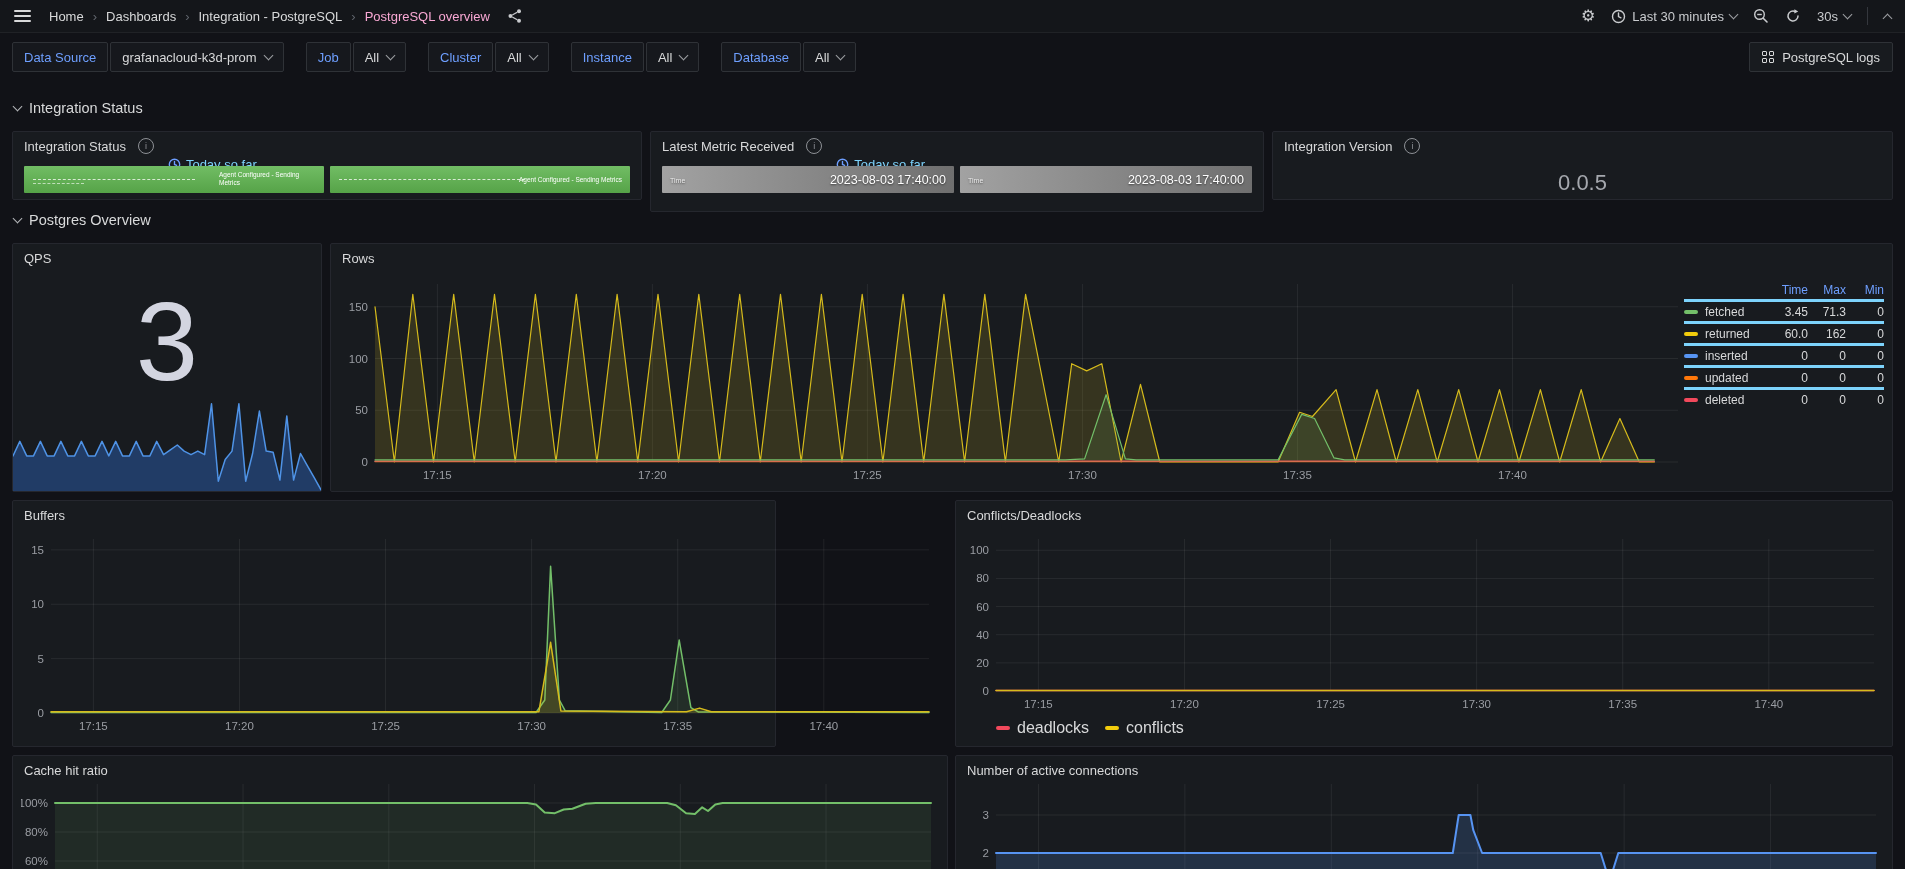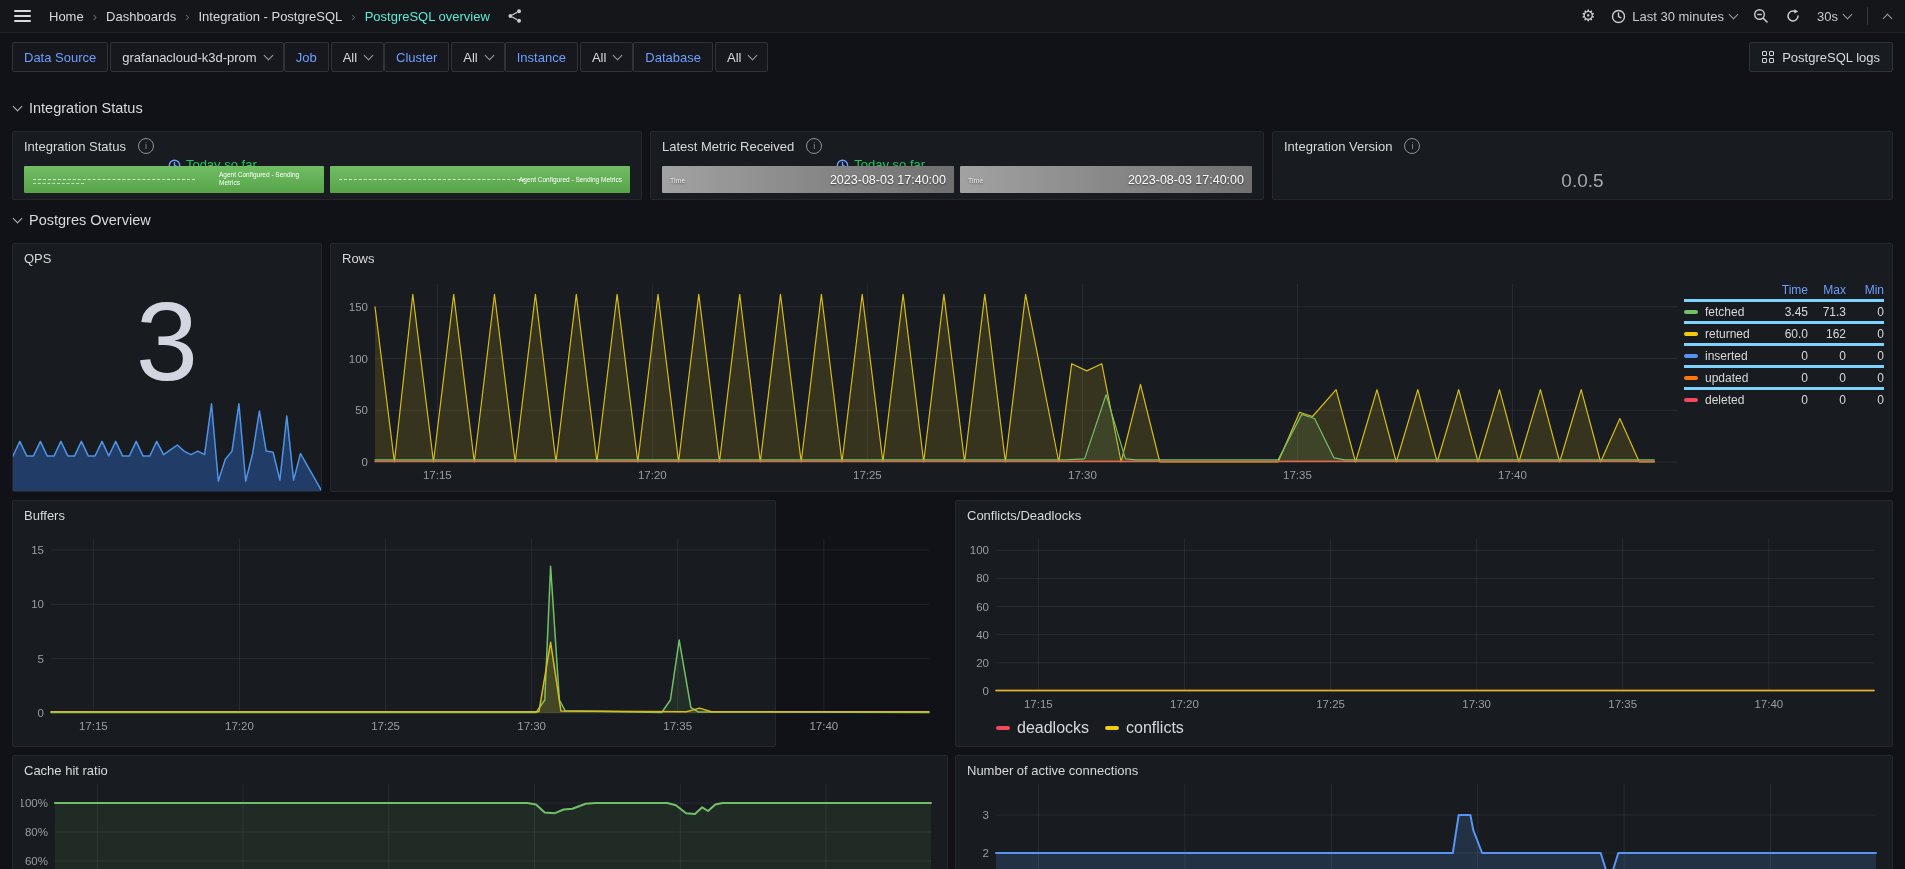--- a/index.html
+++ b/index.html
@@ -5,66 +5,66 @@
   html,body{margin:0;padding:0;}
   body{width:1905px;height:869px;background:#111217;overflow:hidden;position:relative;
        font-family:"Liberation Sans","DejaVu Sans",sans-serif;color:#d8d9da;-webkit-font-smoothing:antialiased;}
   
   .topbar{position:absolute;left:0;top:0;width:1905px;height:33px;background:#14161a;border-bottom:1px solid #202226;
           display:flex;align-items:center;padding:0 14px;box-sizing:border-box;}
   .burger{width:17px;height:12px;display:flex;flex-direction:column;justify-content:space-between;cursor:pointer;margin-right:18px;}
   .burger span{display:block;height:2px;background:#d8d9da;border-radius:1px;}
   .crumbs{display:flex;align-items:center;gap:9px;font-size:13px;}
   .crumb{color:#d8d9da;cursor:pointer;}
-  .crumb.current{color:#5eead4;cursor:default;}
+  .crumb.current{color:#f9a8d4;cursor:default;}
   .crumb-sep{color:#61656d;font-size:13px;}
   .tb-right{margin-left:auto;display:flex;align-items:center;gap:16px;font-size:13px;color:#c9cbce;}
   .tb-item{display:flex;align-items:center;gap:6px;cursor:pointer;}
   .cv{width:6px;height:6px;border-right:1.4px solid #9d9fa3;border-bottom:1.4px solid #9d9fa3;
       transform:rotate(45deg);display:inline-block;margin-top:-3px;}
   .cv.up{transform:rotate(-135deg);margin-top:4px;}
   .tb-div{width:1px;height:18px;background:#34373d;}
   .gear{font-size:16px;color:#c9cbce;line-height:1;}
   
   .filterbar{position:absolute;left:12px;top:41px;right:12px;height:32px;display:flex;align-items:center;}
-  .fgroup{display:flex;align-items:flex-start;}
+  .fgroup{display:flex;align-items:flex-start;margin-right:22px;}
   .chip{height:30px;display:flex;align-items:center;padding:0 11px;background:#16181d;border:1px solid #2f3237;
         border-radius:2px;font-size:13px;box-sizing:border-box;}
   .chip.lab{color:#6e9fff;margin-right:2px;cursor:default;}
   .chip.val{color:#d8d9da;cursor:pointer;gap:8px;}
   .logsbtn{margin-left:auto;height:30px;display:flex;align-items:center;gap:8px;padding:0 12px;border:1px solid #2f3237;
            border-radius:2px;background:#181b1f;font-size:13px;color:#d8d9da;cursor:pointer;}
   .gridico{display:grid;grid-template-columns:5px 5px;grid-template-rows:5px 5px;gap:2px;}
   .gridico i{border:1.3px solid #d8d9da;border-radius:1px;display:block;}
   
   .section-h{position:absolute;display:flex;align-items:center;gap:8px;font-size:14.5px;font-weight:500;color:#d8d9da;cursor:pointer;}
   .section-h .cv{border-color:#b4b6ba;}
   
   .panel{position:absolute;background:#181b1f;border:1px solid #25272e;border-radius:2px;box-sizing:border-box;}
   .ptitle{position:absolute;left:0;top:0;right:0;height:28px;display:flex;align-items:center;padding:0 11px;
           font-size:13px;color:#d8d9da;white-space:nowrap;}
   .ptitle .t{cursor:pointer;}
   .info{width:14px;height:14px;border:1.3px solid #8e9196;border-radius:50%;display:inline-flex;align-items:center;
         justify-content:center;font-size:9px;color:#8e9196;margin-left:12px;flex:none;}
-  .timenote{display:flex;align-items:flex-end;gap:5px;color:#22c55e;margin-left:14px;cursor:pointer;margin-top:36px;}
+  .timenote{display:flex;align-items:center;gap:5px;color:#7dd3fc;margin-left:14px;cursor:pointer;margin-top:36px;}
   
   .bars{position:absolute;left:11px;right:11px;top:34px;display:flex;gap:6px;}
   .gbar{flex:1;height:27px;position:relative;background:linear-gradient(180deg,#71bd64,#56a348);border-radius:1px;overflow:hidden;}
   .gbar .dash1{position:absolute;left:9px;top:13px;width:54%;border-top:1px dashed rgba(255,255,255,0.75);}
   .gbar .dash2{position:absolute;left:9px;top:17px;width:17%;border-top:1px dashed rgba(255,255,255,0.6);}
   .gbar.w .dash1{width:62%;}
   .gbar .btxt{position:absolute;font-size:6.5px;line-height:1.25;color:#fff;}
   .gbar .btxt.wrap{left:65%;top:5px;width:85px;}
   .gbar .btxt.single{right:8px;top:50%;transform:translateY(-50%);}
   .graybar{flex:1;height:27px;position:relative;background:linear-gradient(90deg,#a2a2a2,#6f6f6f);border-radius:1px;}
   .graybar .tlab{position:absolute;left:8px;top:50%;transform:translateY(-50%);font-size:7px;color:#ececec;
                  text-shadow:0 1px 2px rgba(0,0,0,.5);}
   .graybar .tval{position:absolute;right:8px;top:50%;transform:translateY(-50%);font-size:12.5px;font-weight:500;color:#fff;
                  text-shadow:0 1px 2px rgba(0,0,0,.55);}
-  .bigver{position:absolute;left:0;right:0;top:38px;text-align:center;font-size:19px;color:#a5a8ae;}
+  .bigver{position:absolute;left:0;right:0;top:38px;text-align:center;font-size:22px;color:#a5a8ae;}
   
   .bignum{position:absolute;left:0;right:0;top:42px;text-align:center;font-size:112px;font-weight:400;color:#d3d5e0;line-height:1;}
   .spark{position:absolute;left:0;bottom:0;}
   
   svg text.tick{fill:#9a9da3;font-size:11.5px;font-family:"Liberation Sans","DejaVu Sans",sans-serif;}
   
   .legend{position:absolute;right:8px;top:36px;width:200px;font-size:12px;color:#d8d9da;}
   .lrow{display:flex;align-items:center;height:19px;border-top:3px solid #7dd3fc;}
   .lrow.head{border-top:none;color:#6e9fff;}
   .dash{width:14px;height:4px;border-radius:2px;flex:none;margin-right:7px;}
@@ -200,21 +200,21 @@
       <span class="dash2"></span>
       <span class="btxt wrap">Agent Configured - Sending Metrics</span>
     </div>
     <div class="gbar w">
       <span class="dash1"></span>
       <span class="btxt single">Agent Configured - Sending Metrics</span>
     </div>
   </div>
 </div>
 
-<div class="panel" style="left:650px;top:131px;width:614px;height:69px;">
+<div class="panel" style="left:650px;top:131px;width:614px;height:81px;">
   <div class="ptitle">
     <span class="t">Latest Metric Received</span>
     <span class="info">i</span>
     <span class="timenote">
       <svg class="sicon" width="13" height="13" viewBox="0 0 15 15">
         <circle cx="7.5" cy="7.5" r="6" fill="none" stroke="#6e9fff" stroke-width="1.6"></circle>
         <polyline points="7.5,4 7.5,7.5 10,8.5" fill="none" stroke="#6e9fff" stroke-width="1.6" stroke-linecap="round"></polyline>
       </svg>
       <span>Today so far</span>
     </span>

